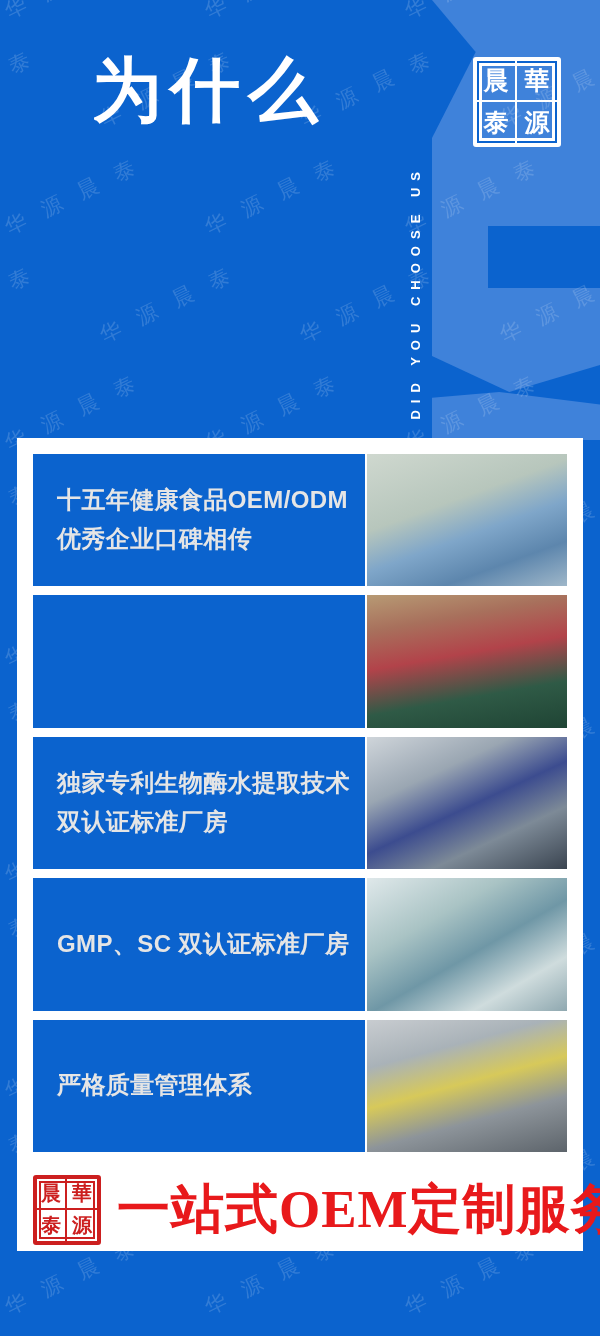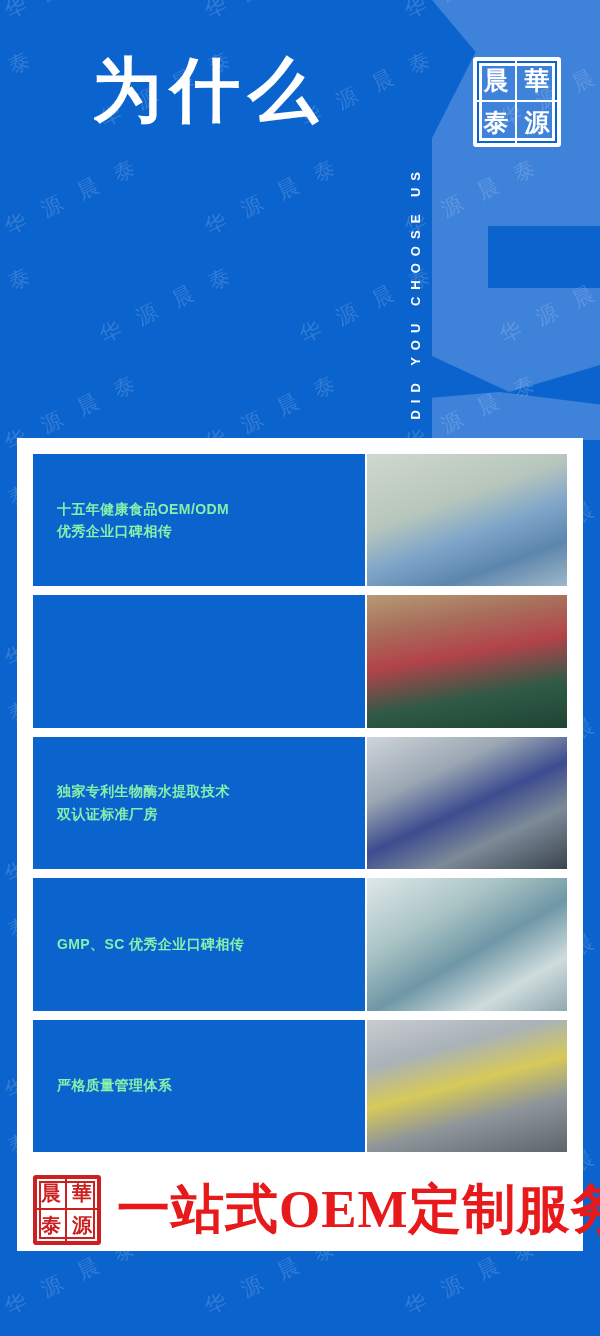--- a/index.html
+++ b/index.html
@@ -94,21 +94,21 @@
   }
   .rows { display:flex; flex-direction:column; gap:9px; height:100%; }
   .row { display:flex; flex:1; gap:2px; min-height:0; }
 
   .card {
     width:332px; background:#0b63ce;
     display:flex; flex-direction:column; justify-content:center;
     padding:0 0 0 24px;
   }
   .card .ln {
-    color:#86efac; font-size:14px; font-weight:700;
+    color:#e5e5e5; font-size:24px; font-weight:700;
     line-height:1.62; letter-spacing:0.4px;
     font-family:"Liberation Sans","DejaVu Sans",sans-serif;
     white-space:nowrap;
   }
 
   .photo { flex:1; position:relative; overflow:hidden; background:#9fb4c4; }
 
   
   #banner {
     position:absolute; left:17px; top:1168px;
@@ -185,21 +185,21 @@
         </div>
         <div class="row">
           <div class="card">
             <div class="ln">独家专利生物酶水提取技术</div>
             <div class="ln">双认证标准厂房</div>
           </div>
           <div class="photo" style="background: linear-gradient(155deg, rgb(207, 213, 218) 0%, rgb(154, 166, 178) 30%, rgb(60, 76, 143) 52%, rgb(125, 138, 151) 72%, rgb(58, 68, 80) 100%);"></div>
         </div>
         <div class="row">
           <div class="card">
-            <div class="ln">GMP、SC 优秀企业口碑相传</div>
+            <div class="ln">GMP、SC 双认证标准厂房</div>
           </div>
           <div class="photo" style="background: linear-gradient(150deg, rgb(223, 232, 234) 0%, rgb(169, 195, 196) 32%, rgb(111, 151, 166) 55%, rgb(207, 220, 221) 78%, rgb(143, 168, 176) 100%);"></div>
         </div>
         <div class="row">
           <div class="card">
             <div class="ln">严格质量管理体系</div>
           </div>
           <div class="photo" style="background: linear-gradient(165deg, rgb(200, 204, 208) 0%, rgb(169, 178, 184) 26%, rgb(215, 201, 90) 48%, rgb(141, 148, 154) 70%, rgb(93, 100, 107) 100%);"></div>
         </div>
       </div>

